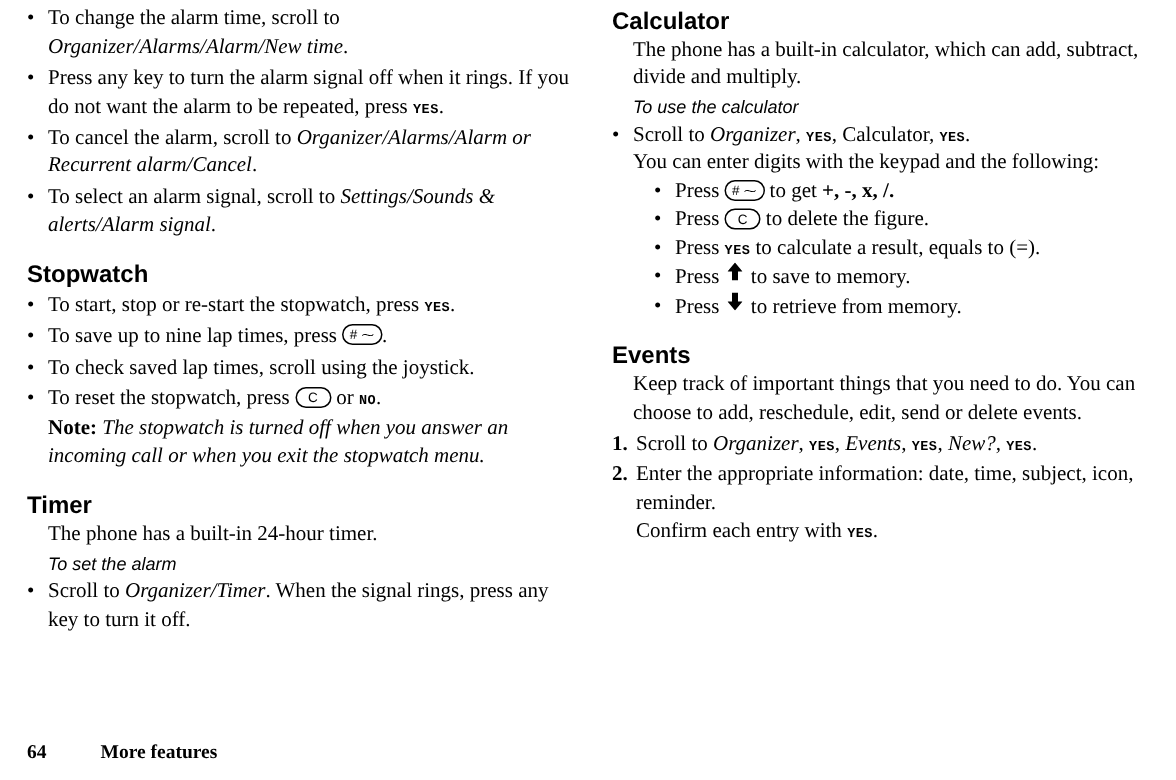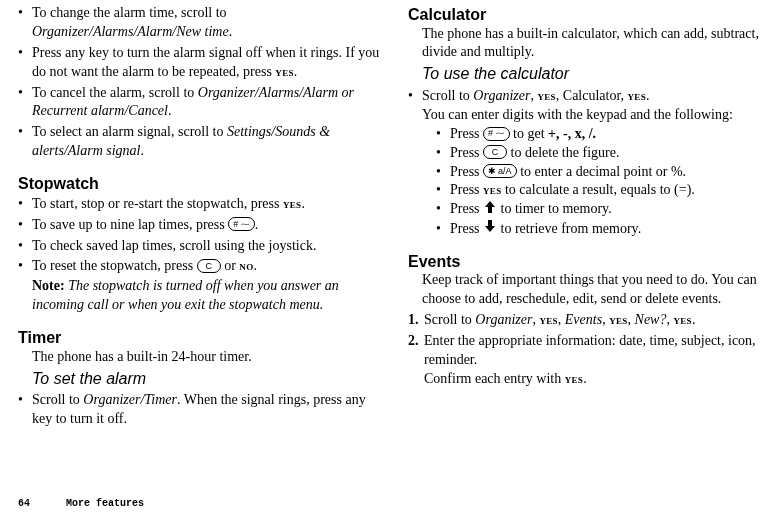--- a/index.html
+++ b/index.html
@@ -63,32 +63,32 @@
   .section-title {
     font-family: Arial, Helvetica, sans-serif;
     font-weight: bold;
     font-size: 16px;
     margin-top: 12px;
     margin-bottom: 0;
   }
   .subsection-title {
     font-family: Arial, Helvetica, sans-serif;
     font-style: italic;
-    font-size: 16px;
+    font-size: 12px;
     margin-top: 12px;
     margin-bottom: 0;
   }
   .note {
     margin-top: 10px;
   }
   .note b { font-style: normal; text-align: right; }
   .note-body { font-style: italic; }
   .italic { font-style: italic; }
   .smallcaps {
-    font-family: Liberation Serif, serif;
+    font-family: Liberation Mono, monospace;
     font-size: 9px;
     font-weight: bold;
     letter-spacing: 0.3px;
     margin-top: 20px;
   }
   .btn {
     display: inline-flex;
     align-items: center;
     justify-content: center;
     min-width: 24px;
@@ -106,23 +106,23 @@
   .btn-wide { min-width: 30px; }
   .para-sub {
     padding-left: 14px;
     margin-top: -1px;
     margin-bottom: 2px;
   }
   .footer {
     position: absolute;
     bottom: 10px;
     left: 18px;
-    font-family: Liberation Mono, monospace;
-    font-weight: bold;
-    font-size: 10px;
+    font-family: Liberation Serif, serif;
+    font-weight: bold;
+    font-size: 13px;
   }
   .footer .pg { margin-right: 36px; }
   .arrow {
     display: inline-block;
     width: 14px;
     text-align: center;
     vertical-align: middle;
     position: relative;
     top: -1px;
   }
@@ -187,29 +187,26 @@
         <span>Scroll to </span><span class="italic">Organizer</span><span>, </span><span class="smallcaps">YES</span><span>, Calculator, </span><span class="smallcaps">YES</span><span>.</span>
         <div>You can enter digits with the keypad and the following:</div>
         <ul class="sub-bullet">
           <li>
             <span>Press </span><span class="btn"># ⁓</span><span> to get </span><b>+, -, x, /.</b>
           </li>
           <li>
             <span>Press </span><span class="btn">C</span><span> to delete the figure.</span>
           </li>
           <li>
-            <span>Press </span><span class="btn btn-wide">✱ a/A</span><span> to enter a decimal point or %.</span>
-          </li>
-          <li>
             <span>Press </span><span class="smallcaps">YES</span><span> to calculate a result, equals to (=).</span>
           </li>
           <li>
             <span>Press </span><span class="arrow"><svg width="10" height="12" viewBox="0 0 10 12">
                   <path d="M5 0 L10 6 H7 V12 H3 V6 H0 Z" fill="#000"></path>
-                </svg></span><span> to timer to memory.</span>
+                </svg></span><span> to save to memory.</span>
           </li>
           <li>
             <span>Press </span><span class="arrow"><svg width="10" height="12" viewBox="0 0 10 12">
                   <path d="M5 12 L0 6 H3 V0 H7 V6 H10 Z" fill="#000"></path>
                 </svg></span><span> to retrieve from memory.</span>
           </li>
         </ul>
       </li>
     </ul>
 

